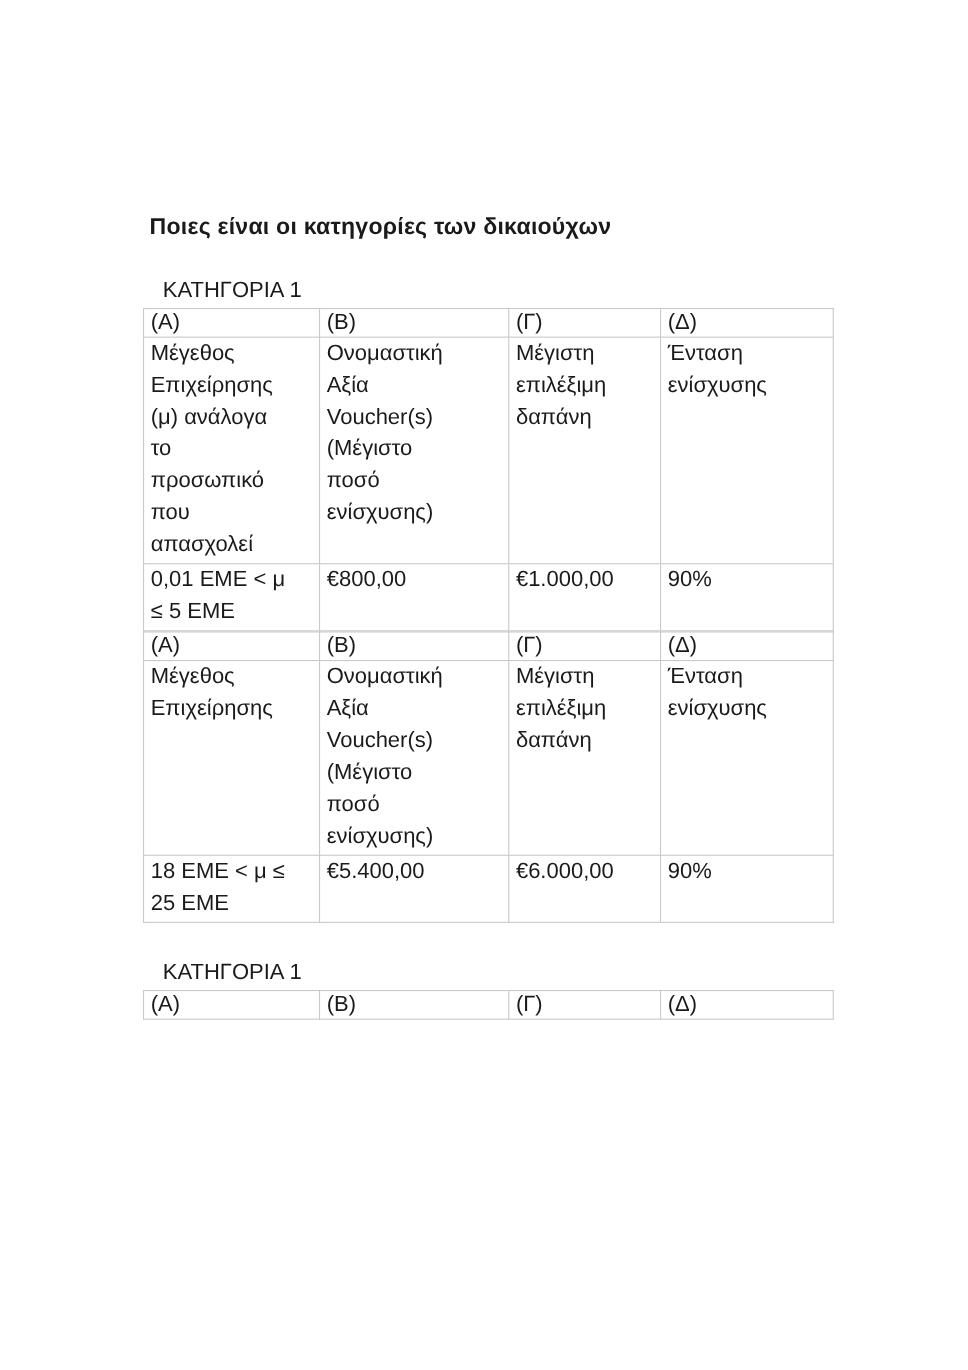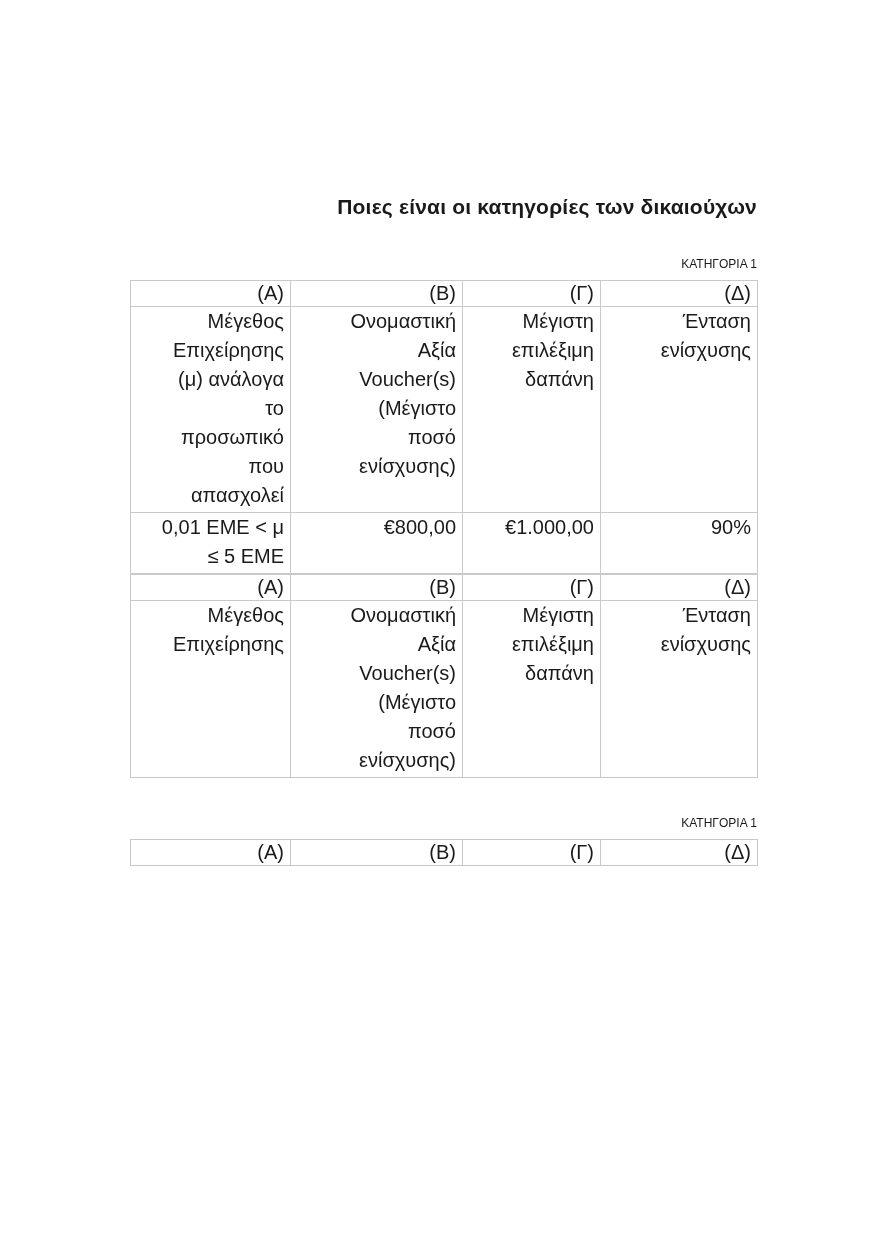--- a/index.html
+++ b/index.html
@@ -11,33 +11,32 @@
   html,body{margin:0;padding:0;}
   body{
     width:880px;height:1245px;
     background:var(--page-bg);
     font-family:"Liberation Sans", sans-serif;
     color:var(--text-color);
     overflow:hidden;
   }
   .doc{
     padding:194px 123px 0 130px;
-    text-align:right;
   }
   .page-title{
     font-size:21px;
     font-weight:bold;
     line-height:25px;
     margin:0 0 0 6px;
     letter-spacing:.2px;
   }
   .cat-label{
-    font-size:12px;
+    font-size:20px;
     line-height:24px;
-    margin:33px 0 4px 0;
+    margin:33px 0 4px 18px;
   }
   table.cat-table{
     border-collapse:collapse;
     width:627px;
     table-layout:fixed;
   }
   col.c0{width:160px;}
   col.c1{width:172px;}
   col.c2{width:138px;}
   col.c3{width:157px;}
@@ -132,20 +131,27 @@
 Voucher(s)
 (Μέγιστο
 ποσό
 ενίσχυσης)</td>
           <td>Μέγιστη
 επιλέξιμη
 δαπάνη</td>
           <td>Ένταση
 ενίσχυσης</td>
         </tr>
+        <tr>
+          <td>18 ΕΜΕ &lt; μ ≤
+25 ΕΜΕ</td>
+          <td>€5.400,00</td>
+          <td>€6.000,00</td>
+          <td>90%</td>
+        </tr>
       </tbody>
     </table>
   </section>
 
   <section>
     <div class="cat-label">ΚΑΤΗΓΟΡΙΑ 1</div>
     <table class="cat-table">
       <colgroup>
           <col class="c0">
           <col class="c1">

